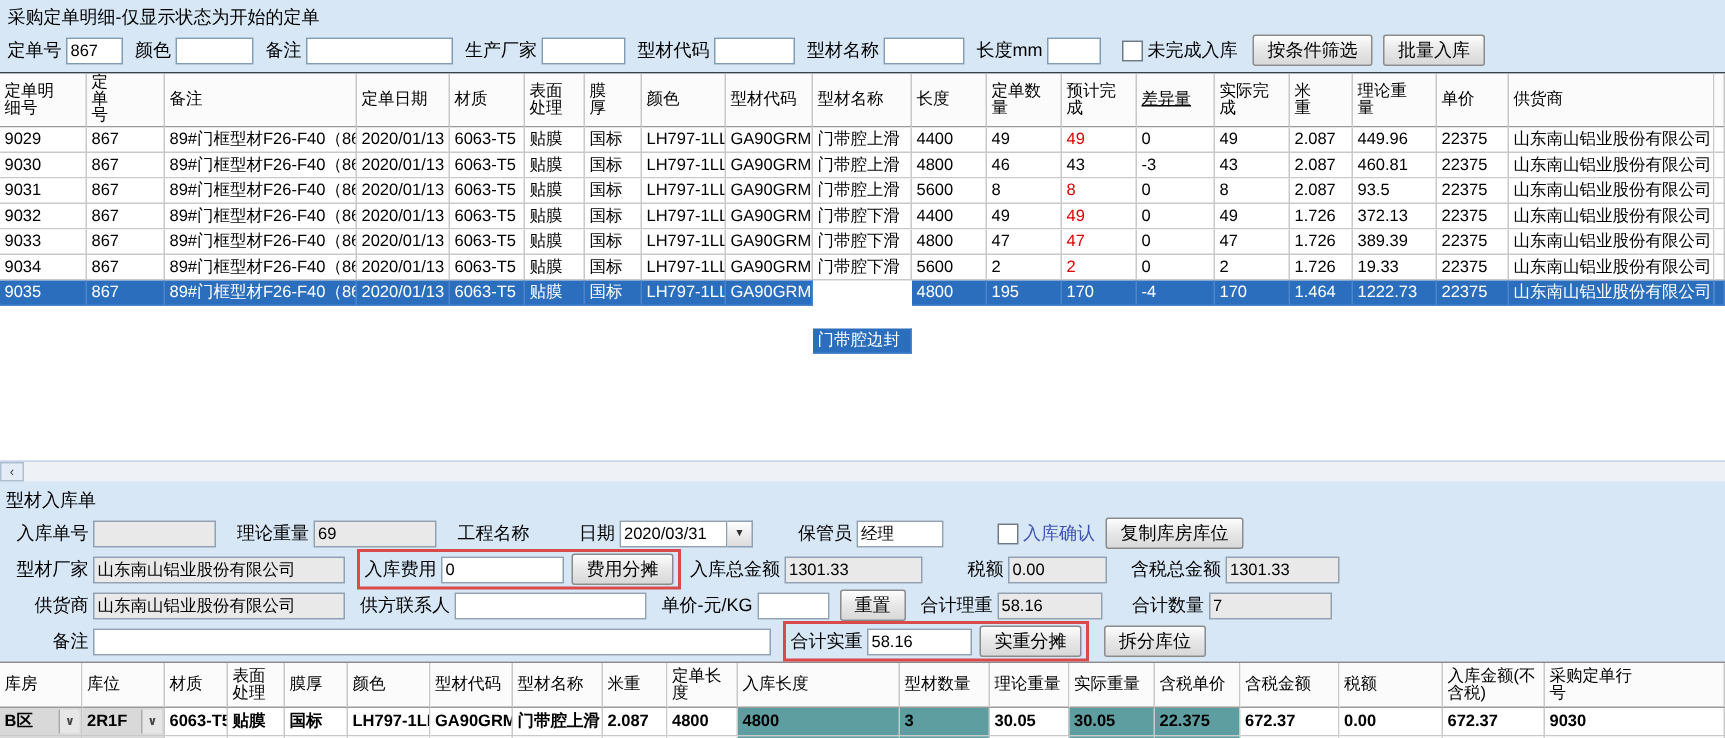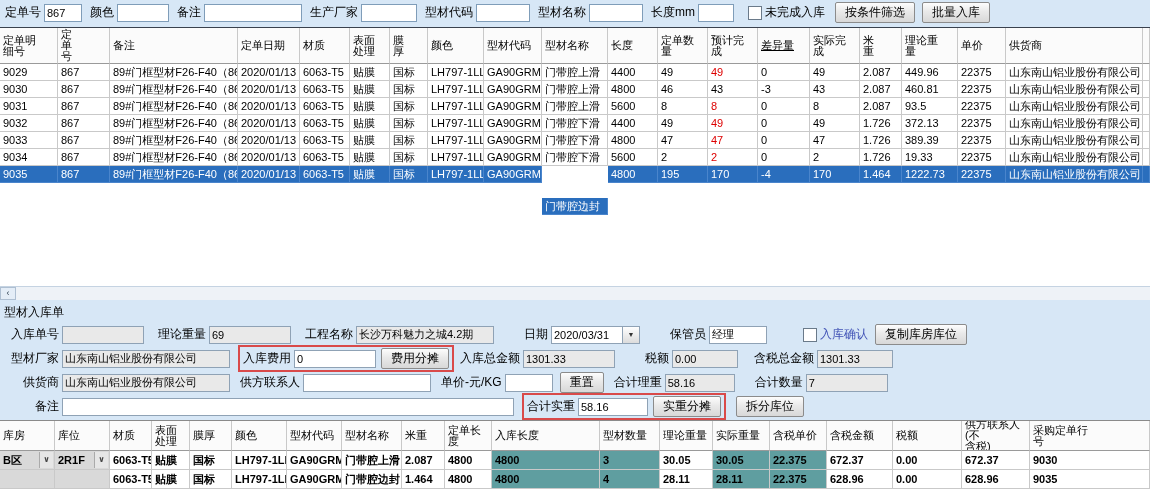--- a/index.html
+++ b/index.html
@@ -81,20 +81,21 @@
     padding:1px 3px;margin-left:8px;
   }
   .redbox .btn{margin-left:5px;}
   .blue-lbl{color:#3f51b5;font-size:12px;}
 </style>
 </head>
 <body>
 
 <div class="app">
 
+  <div class="top-title">采购定单明细-仅显示状态为开始的定单</div>
 
   <div class="filter-row">
     <span class="lbl">定单号</span>
     <input class="box" style="width: 38px;" value="867">
     <span class="lbl">颜色</span>
     <input class="box" style="width: 52px;" value="">
     <span class="lbl">备注</span>
     <input class="box" style="width: 98px;" value="">
     <span class="lbl">生产厂家</span>
     <input class="box" style="width: 56px;" value="">
@@ -304,21 +305,20 @@
   </div>
 
   <div class="section-title">型材入库单</div>
 
   <div class="frow">
     <span class="lbl lblw">入库单号</span>
     <input class="fld gray" style="width: 82px;" value="">
     <span class="lbl ml14">理论重量</span>
     <input class="fld gray" style="width: 82px;" value="69">
     <span class="lbl ml14">工程名称</span>
-    <input class="fld gray" style="width: 138px;" value="长沙万科魅力之城4.2期">
     <span class="lbl ml30">日期</span>
     <span class="datewrap">
       <input class="fld" style="width: 72px;" value="2020/03/31">
       <span class="dd-btn">▼</span>
     </span>
     <span class="lbl ml30">保管员</span>
     <input class="fld" style="width: 58px;" value="经理">
     <span class="cb ml36" style="margin-left:36px"></span>
     <span class="blue-lbl">入库确认</span>
     <button class="btn">复制库房库位</button>
@@ -378,21 +378,21 @@
         <div class="td" style="flex: 0 0 60px; width: 60px;">型材名称</div>
         <div class="td" style="flex: 0 0 43px; width: 43px; font-family: Liberation Serif, serif;">米重</div>
         <div class="td" style="flex: 0 0 47px; width: 47px;">定单长度</div>
         <div class="td" style="flex: 0 0 108px; width: 108px;">入库长度</div>
         <div class="td" style="flex: 0 0 60px; width: 60px;">型材数量</div>
         <div class="td" style="flex: 0 0 53px; width: 53px;">理论重量</div>
         <div class="td" style="flex: 0 0 57px; width: 57px;">实际重量</div>
         <div class="td" style="flex: 0 0 57px; width: 57px;">含税单价</div>
         <div class="td" style="flex: 0 0 66px; width: 66px;">含税金额</div>
         <div class="td" style="flex: 0 0 69px; width: 69px;">税额</div>
-        <div class="td" style="flex: 0 0 68px; width: 68px;">供方联系人(不
+        <div class="td" style="flex: 0 0 68px; width: 68px;">入库金额(不
 含税)</div>
         <div class="td" style="flex: 0 0 120px; width: 120px;">采购定单行
 号</div>
       </div>
       <div class="tr">
         <div class="td combo" style="flex: 0 0 55px; width: 55px;">
           <span>B区</span>
           <span class="arrow">∨</span>
         </div>
         <div class="td combo" style="flex: 0 0 55px; width: 55px;">

